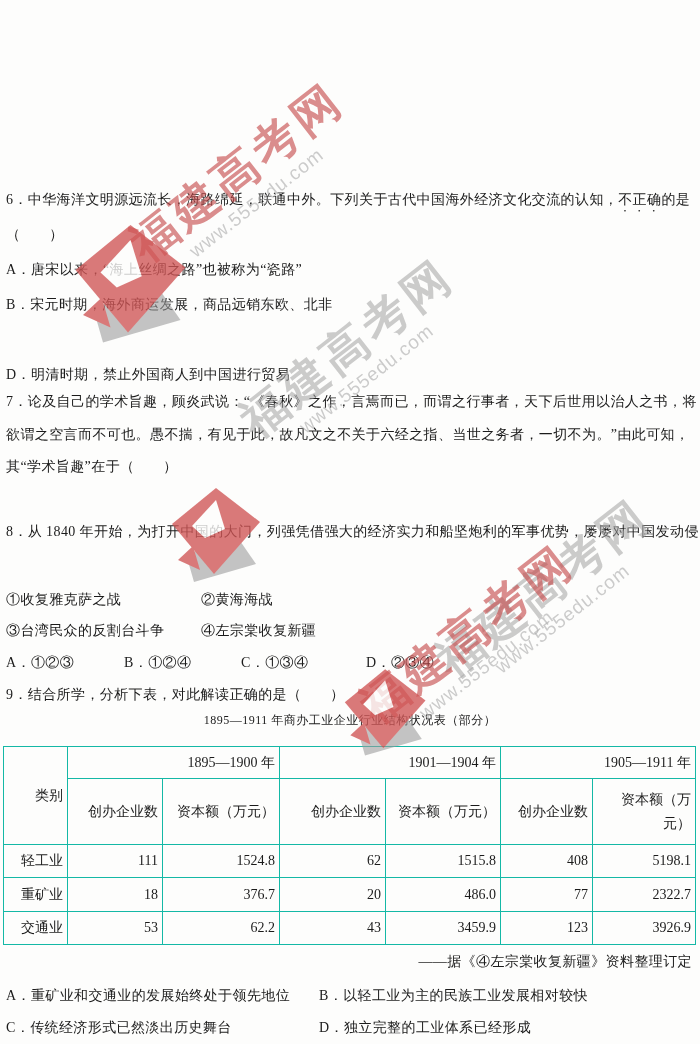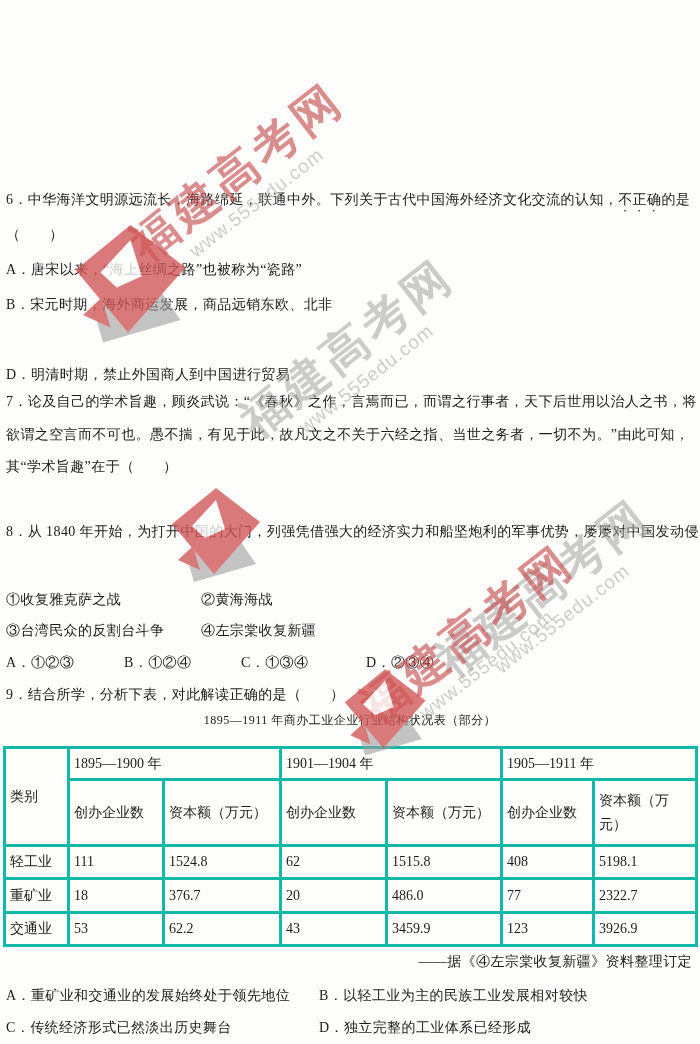--- a/index.html
+++ b/index.html
@@ -24,21 +24,21 @@
   .tbl-title{
     position:absolute; top:712px; left:0; width:100%;
     text-align:center; font-size:12px; letter-spacing:0.5px;
   }
   table.data{
     position:absolute; top:746px; left:3px;
     border-collapse:collapse; table-layout:fixed; width:692px;
     font-size:14px;
   }
   table.data td, table.data th{
-    border:3px solid #14b8a6; text-align:left; vertical-align:middle;
+    border:1px solid #14b8a6; text-align:right; vertical-align:middle;
     font-weight:normal; padding:0 4px; line-height:24px;
   }
   tr.r-period{height:32px;} tr.r-sub{height:66px;}
   tr.r-d1{height:33px;} tr.r-d2{height:34px;} tr.r-d3{height:33px;}
   .src-line{
     position:absolute; top:953px; right:8px; font-size:14px; letter-spacing:0.4px;
   }
   
   .watermarks{position:absolute; inset:0; pointer-events:none; z-index:5;}
   .wm-stamp{

